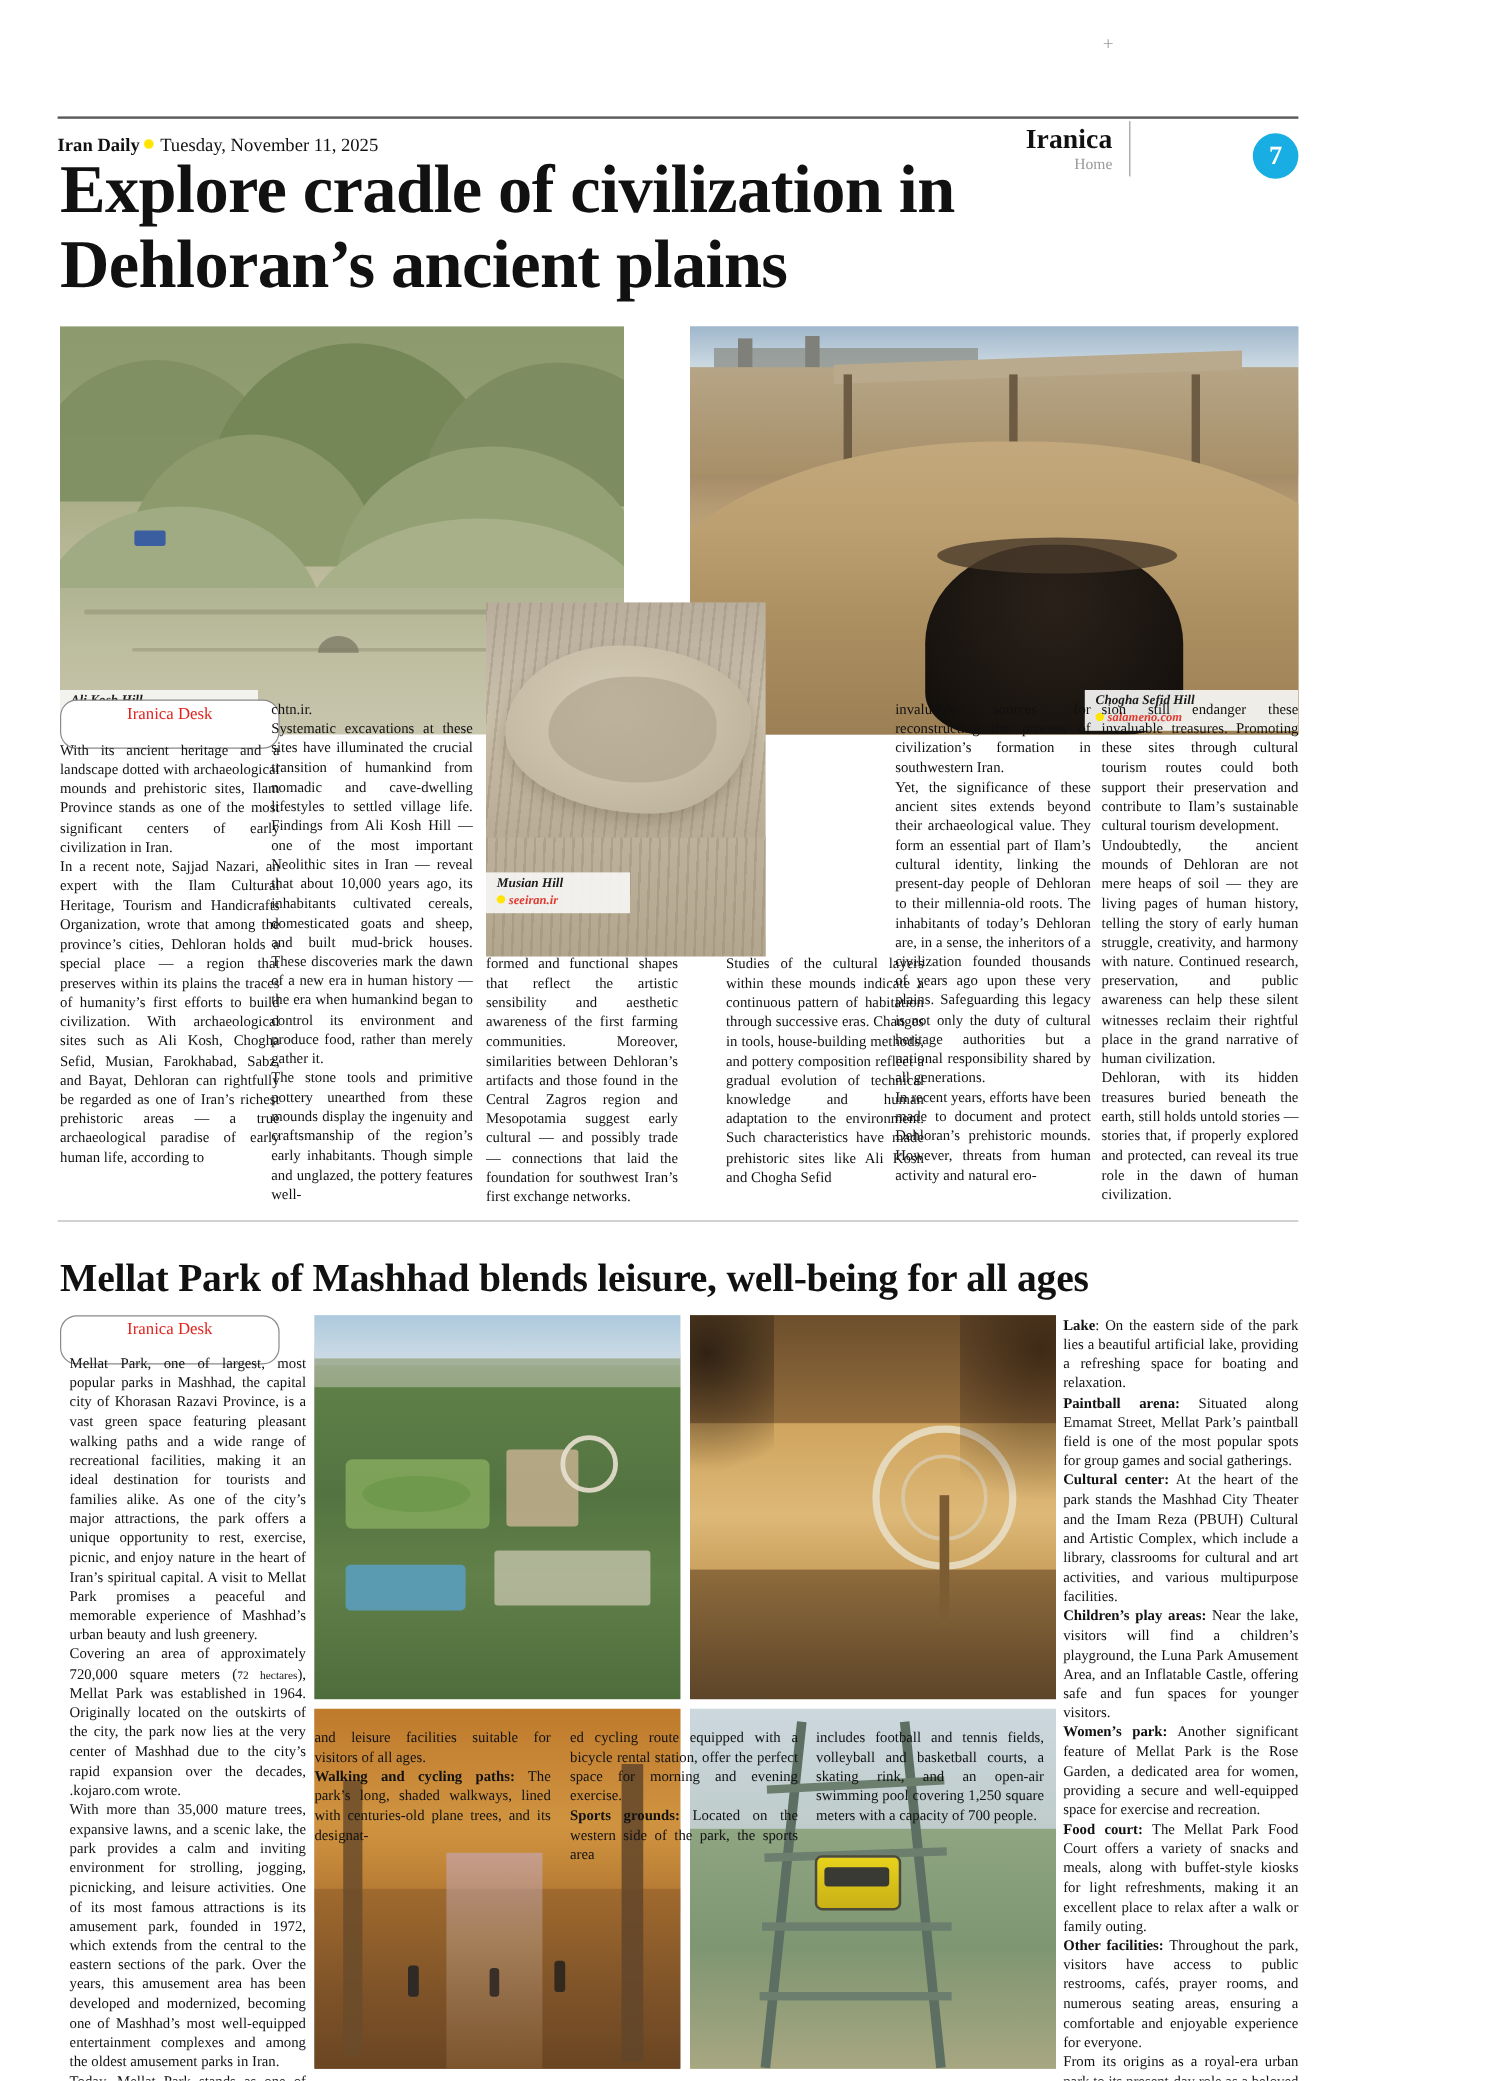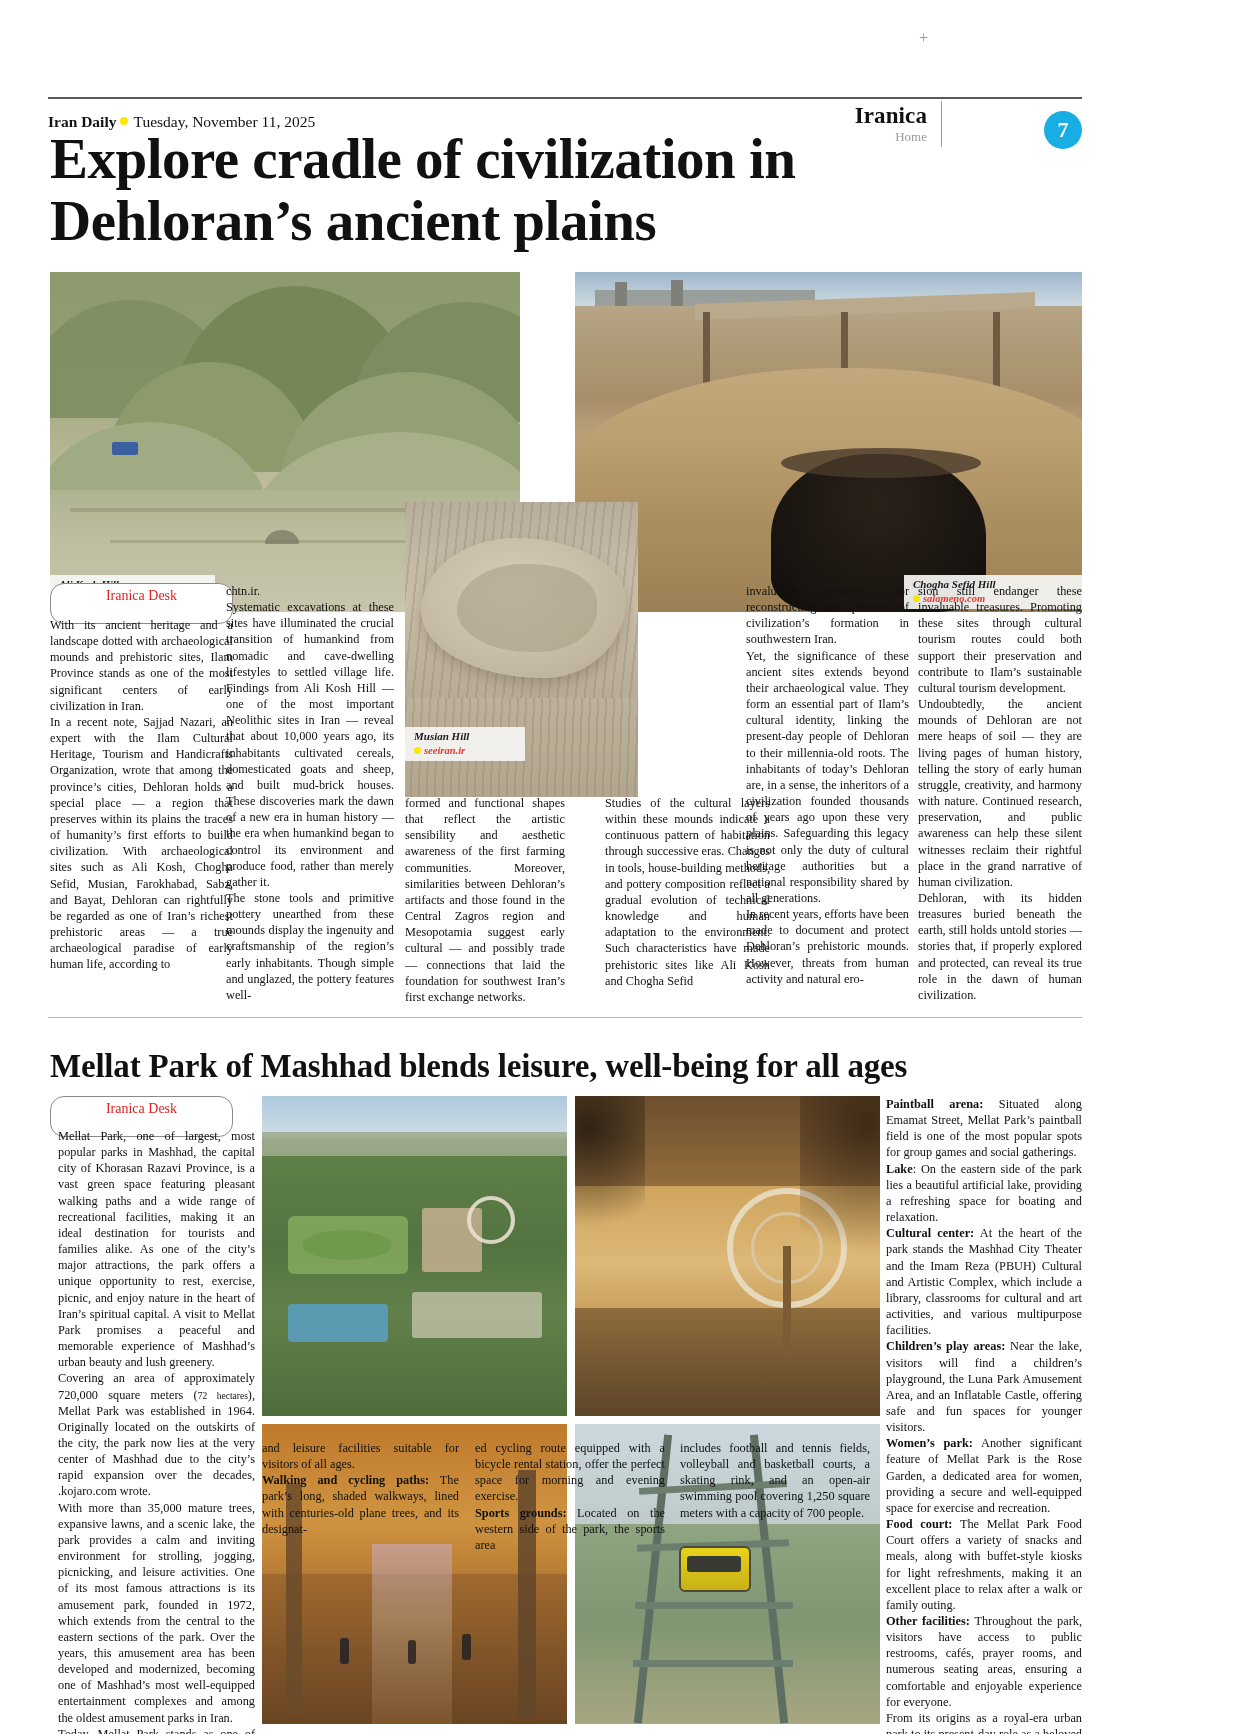--- a/index.html
+++ b/index.html
@@ -320,22 +320,22 @@
     <div style="position:absolute;left:64px;top:60px;width:148px;height:7px;background:#6c7e6e;transform:rotate(-3deg);"></div>
     <div style="position:absolute;left:62px;top:118px;width:152px;height:7px;background:#6c7e6e;transform:rotate(-2deg);"></div>
     <div style="position:absolute;left:60px;top:178px;width:158px;height:7px;background:#6c7e6e;"></div>
     <div style="position:absolute;left:58px;top:236px;width:160px;height:7px;background:#6c7e6e;"></div>
     <div style="position:absolute;left:104px;top:122px;width:72px;height:46px;background:linear-gradient(to bottom,#e8d21c,#c9b016);border-radius:6px;border:2px solid #4c4a3a;"></div>
     <div style="position:absolute;left:112px;top:132px;width:54px;height:16px;background:#3a3a34;border-radius:3px;"></div>
 
   </div>
 
   <div class="col" style="left:886px; top:1096px; width:196px; height:610px;">
+    <p><b>Lake</b><span>: On the eastern side of the park lies a beautiful artificial lake, providing a refreshing space for boating and relaxation.</span></p>
     <p><b>Paintball arena:</b><span> Situated along Emamat Street, Mellat Park’s paintball field is one of the most popular spots for group games and social gatherings.</span></p>
-    <p><b>Lake</b><span>: On the eastern side of the park lies a beautiful artificial lake, providing a refreshing space for boating and relaxation.</span></p>
     <p><b>Cultural center:</b><span> At the heart of the park stands the Mashhad City Theater and the Imam Reza (PBUH) Cultural and Artistic Complex, which include a library, classrooms for cultural and art activities, and various multipurpose facilities.</span></p>
     <p><b>Children’s play areas:</b><span> Near the lake, visitors will find a children’s playground, the Luna Park Amusement Area, and an Inflatable Castle, offering safe and fun spaces for younger visitors.</span></p>
     <p><b>Women’s park:</b><span> Another significant feature of Mellat Park is the Rose Garden, a dedicated area for women, providing a secure and well-equipped space for exercise and recreation.</span></p>
     <p><b>Food court:</b><span> The Mellat Park Food Court offers a variety of snacks and meals, along with buffet-style kiosks for light refreshments, making it an excellent place to relax after a walk or family outing.</span></p>
     <p><b>Other facilities:</b><span> Throughout the park, visitors have access to public restrooms, cafés, prayer rooms, and numerous seating areas, ensuring a comfortable and enjoyable experience for everyone.</span></p>
     <p>From its origins as a royal-era urban park to its present-day role as a beloved public space, Mellat Park of Mashhad continues to serve as a vital green lung for the city — a place where nature, recreation, and community come together in harmony.</p>
   </div>
 
   <div class="col" style="left:262px; top:1440px; width:197px; height:90px;">
     <p>and leisure facilities suitable for visitors of all ages.</p>

